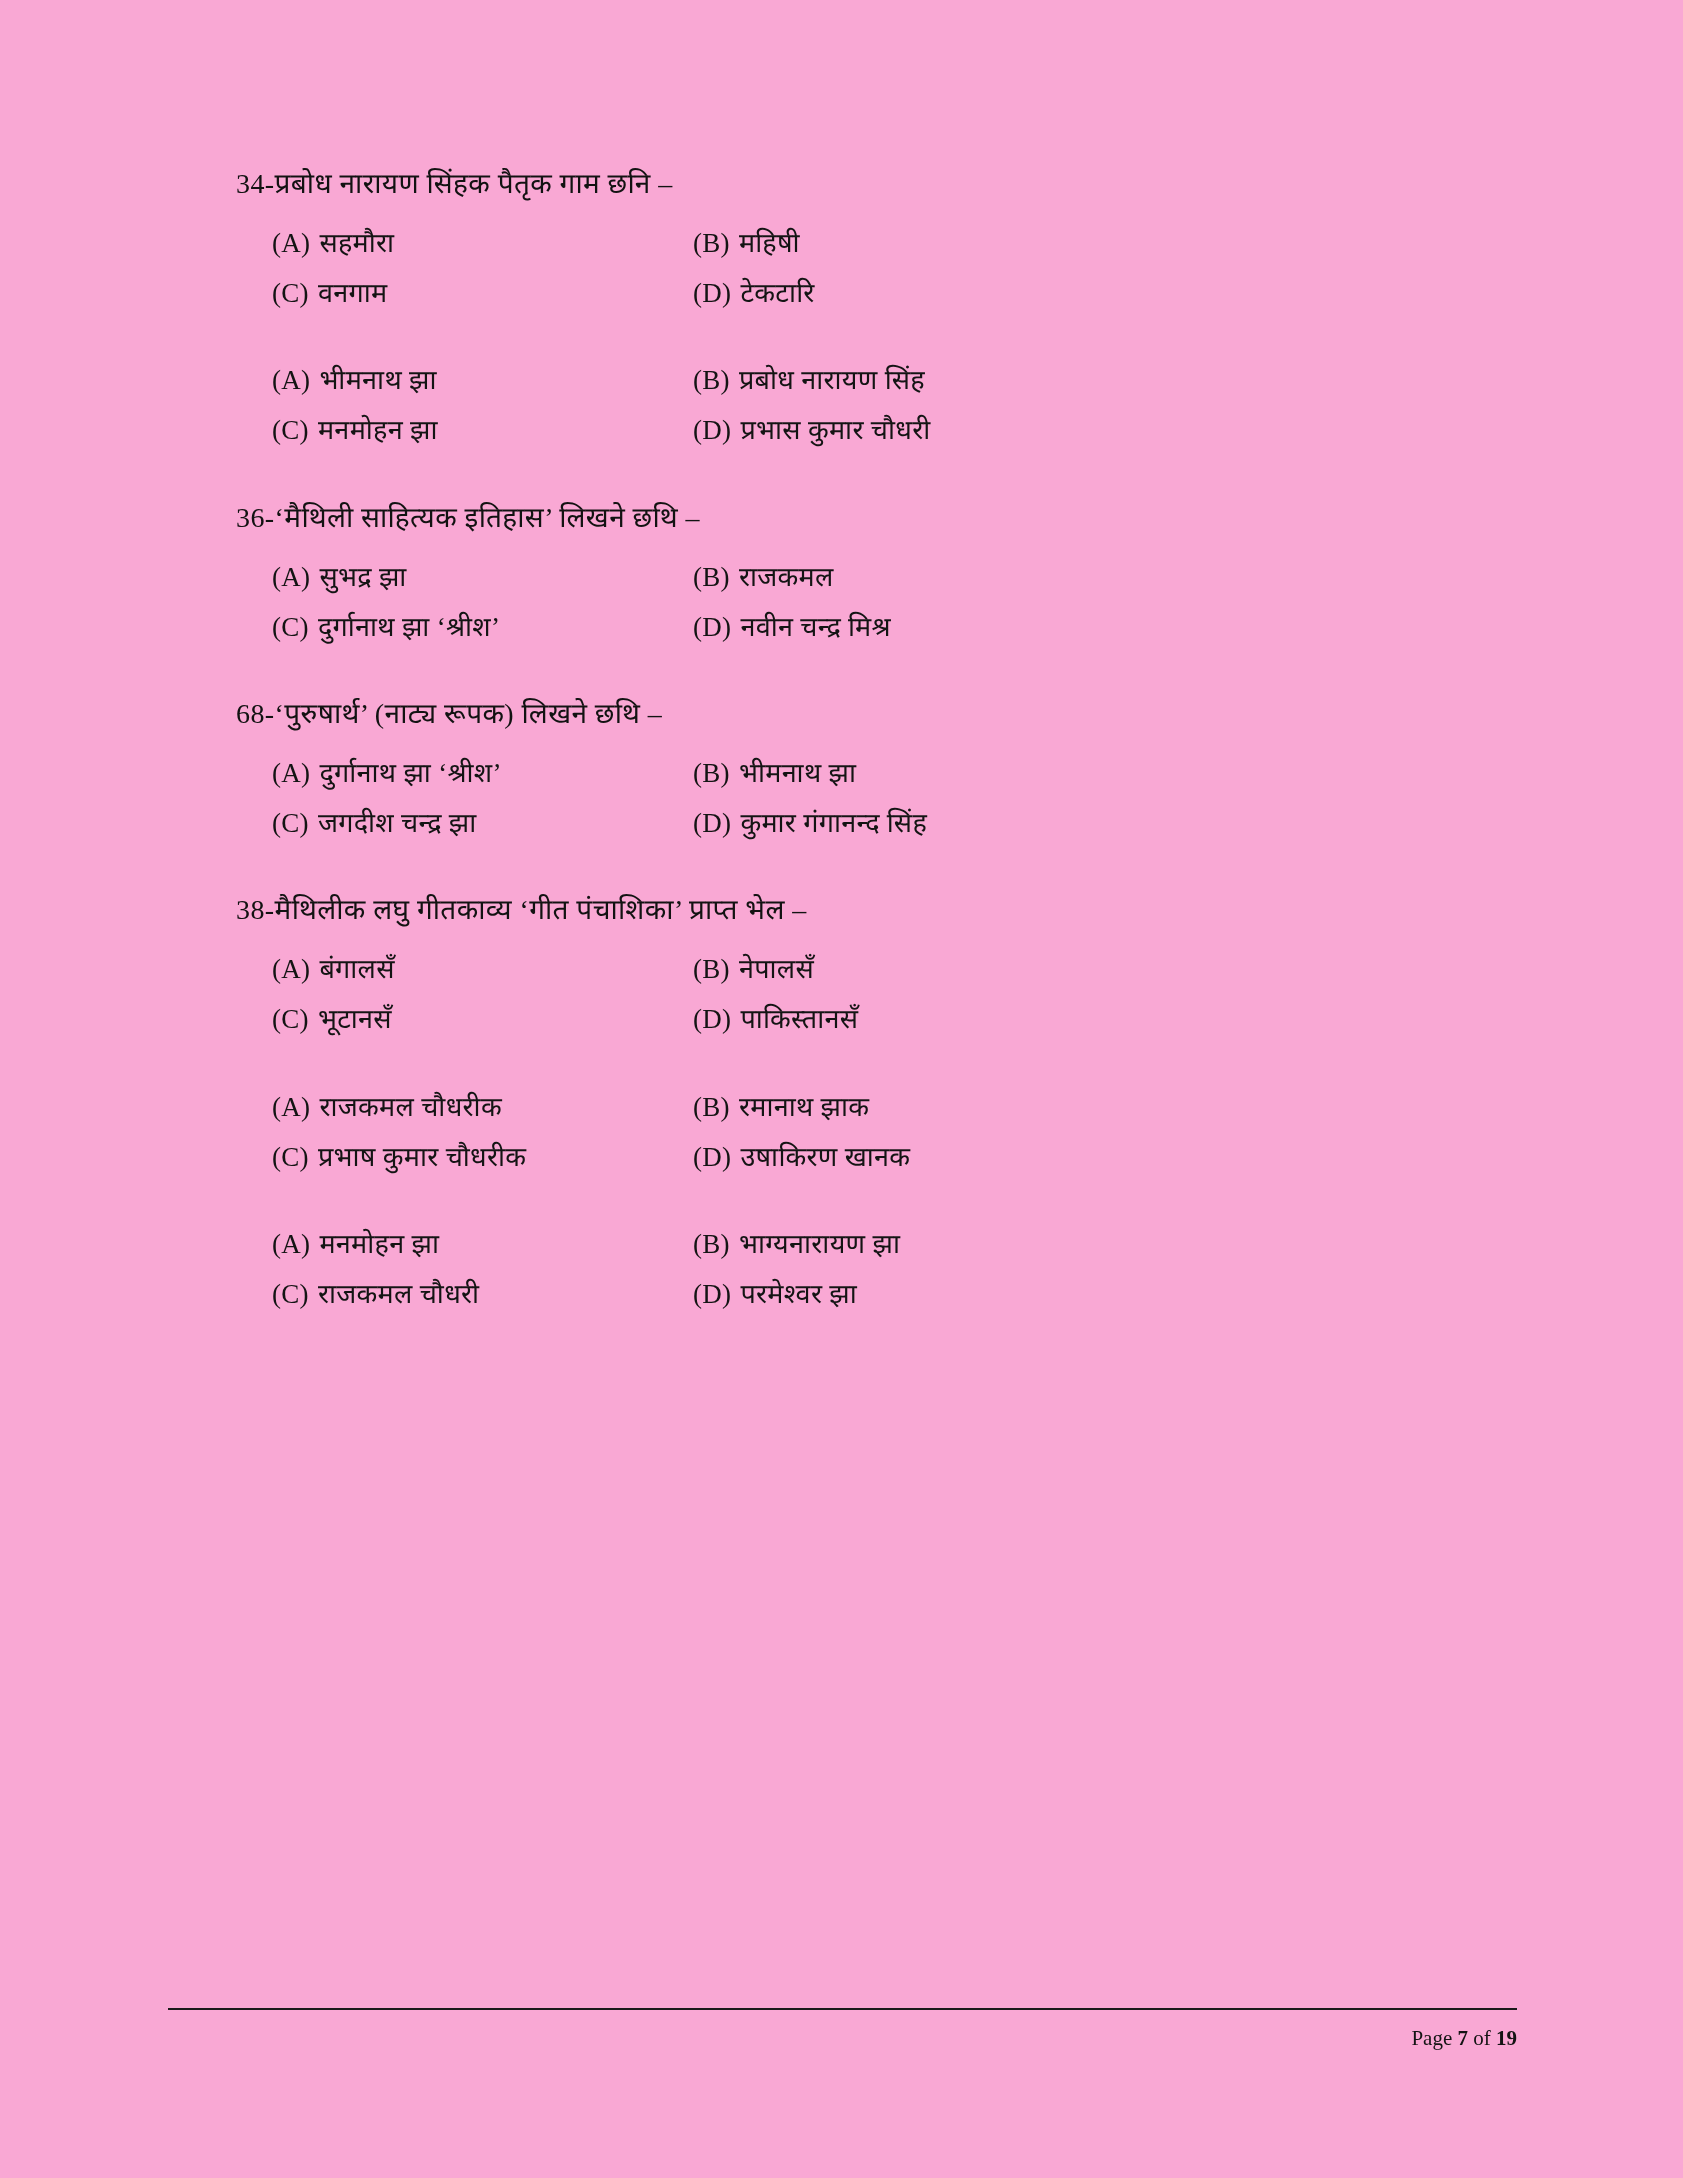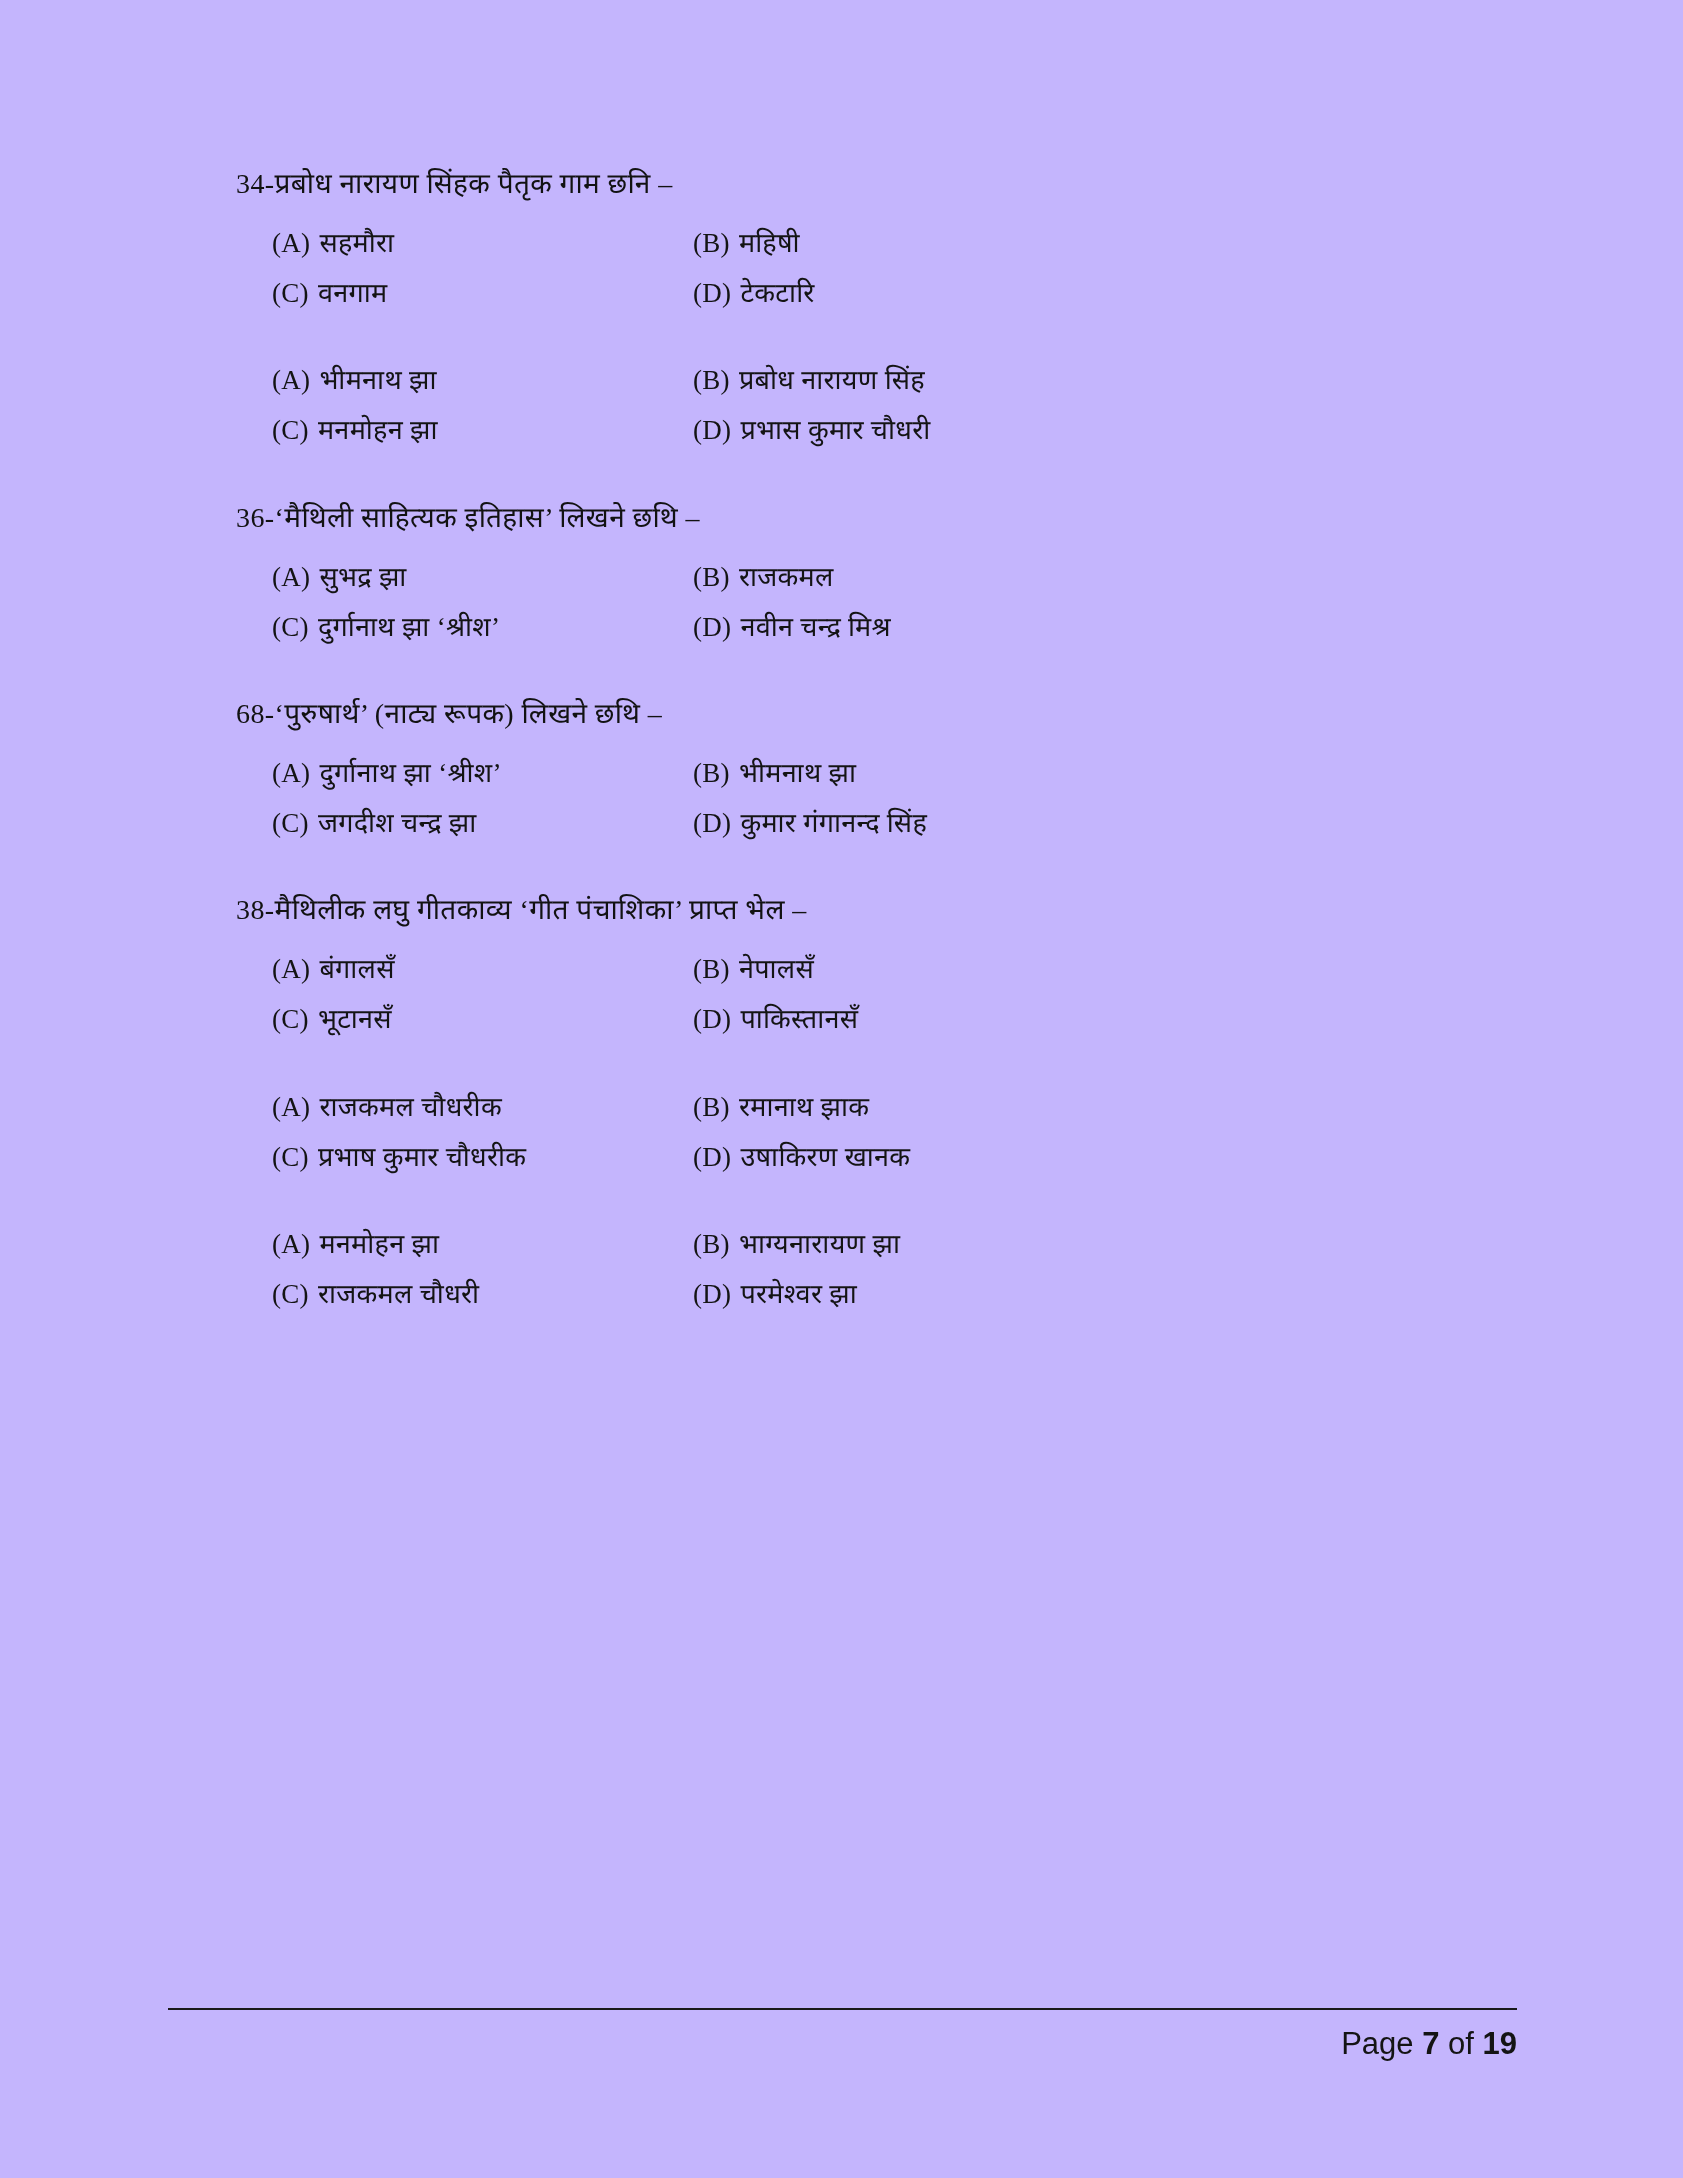--- a/index.html
+++ b/index.html
@@ -6,21 +6,21 @@
   html, body {
     margin: 0;
     padding: 0;
     background: #ffffff;
   }
   .page {
     position: relative;
     width: 1683px;
     height: 2178px;
     margin: 0 auto;
-    background: #c4b5fd;
+    background: #f9a8d4;
     box-sizing: border-box;
     overflow: hidden;
   }
   .content {
     position: absolute;
     left: 236px;
     top: 166px;
     width: 1238px;
   }
   .qblock {
@@ -73,22 +73,22 @@
     position: absolute;
     left: 168px;
     right: 166px;
     top: 2008px;
     border-top: 2.5px solid #1a1a1a;
   }
   .footer {
     position: absolute;
     right: 166px;
     top: 2026px;
-    font-family: Liberation Sans, sans-serif;
-    font-size: 31px;
+    font-family: Liberation Serif, serif;
+    font-size: 21px;
     color: #141414;
     white-space: pre;
   }
   .footer b {
     font-weight: bold;
   }
 </style>
 </head>
 <body>
 

